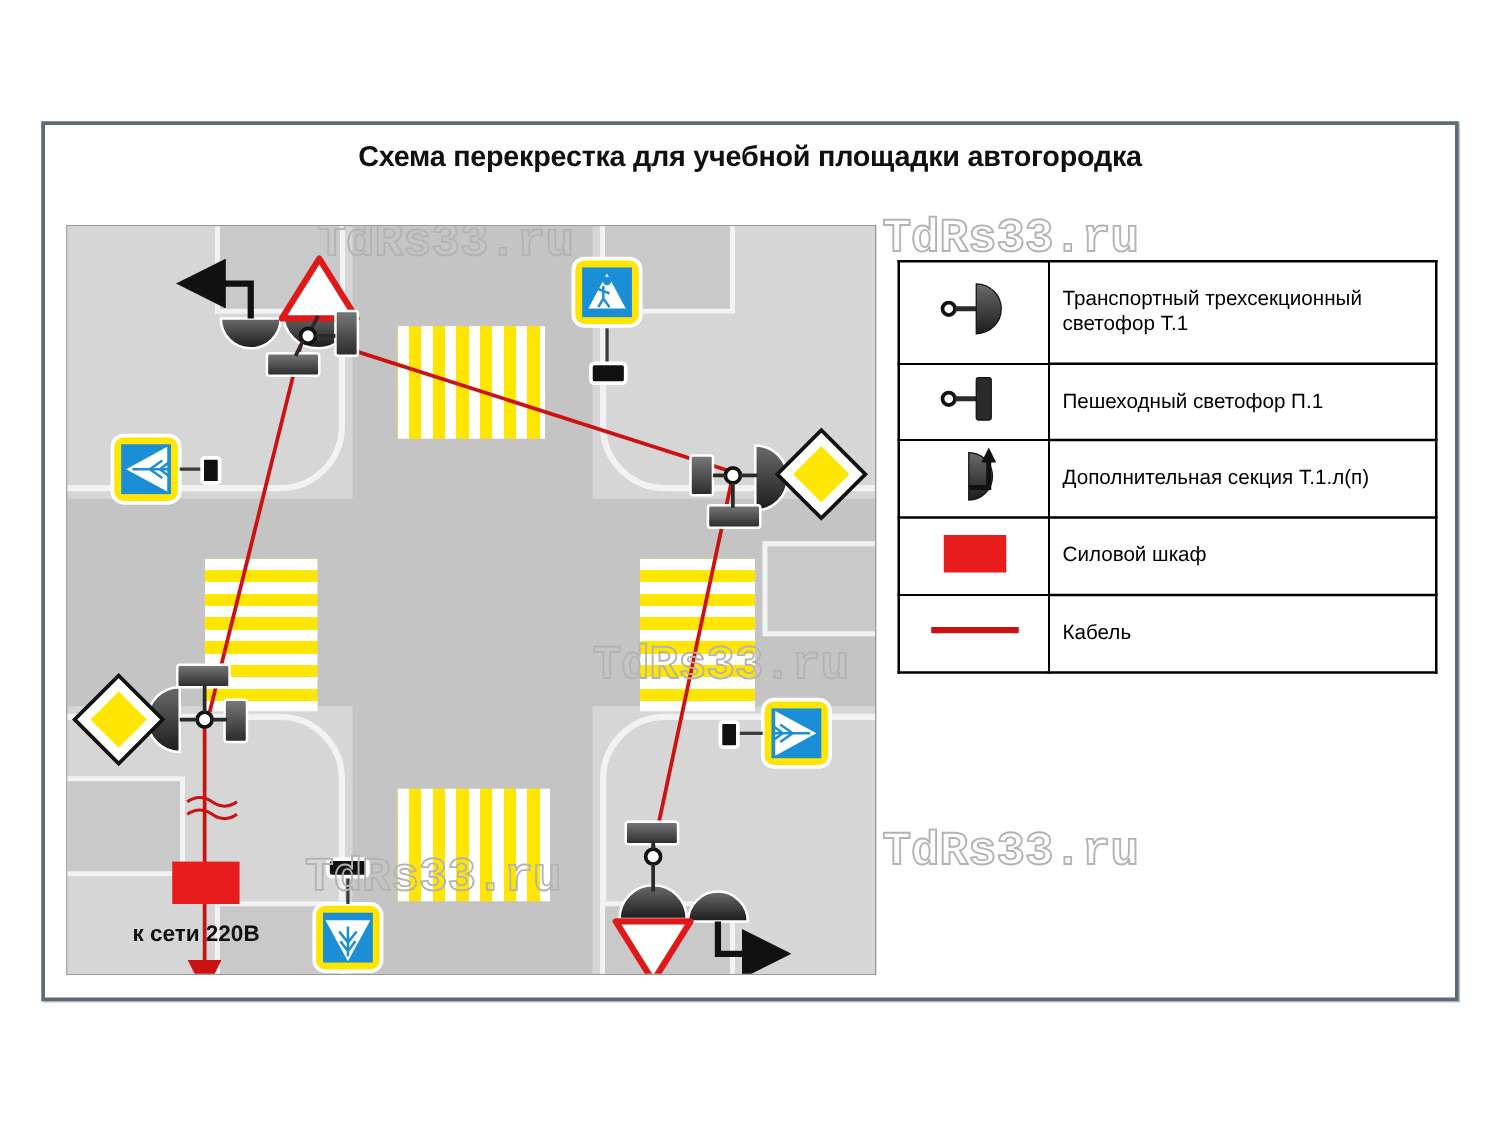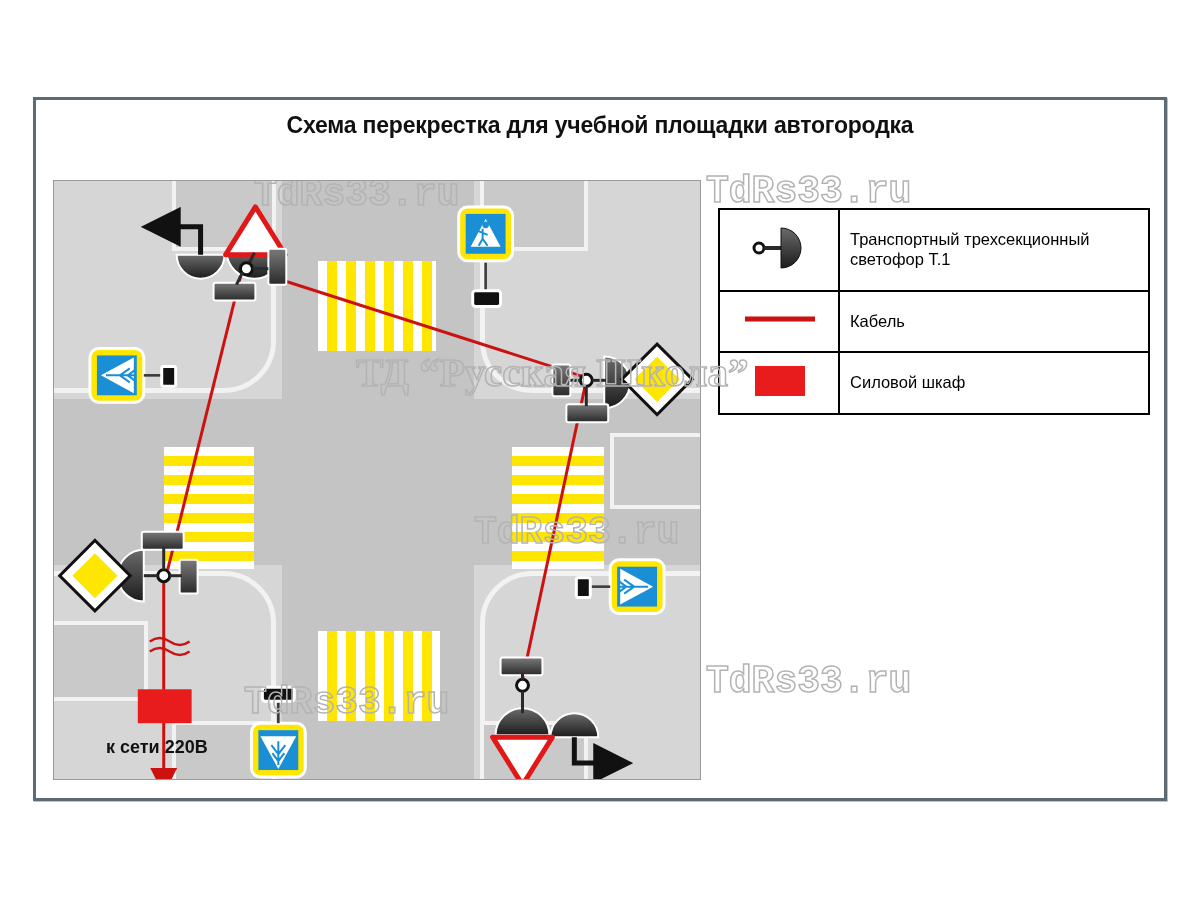--- a/index.html
+++ b/index.html
@@ -308,33 +308,58 @@
                     <stop offset="1" stop-color="#1c1c1c"></stop>
             </linearGradient>
                 </defs>
           </svg>
         </td>
         <td class="lg-txt">Транспортный  трехсекционный светофор Т.1</td>
       </tr>
       <tr>
         <td class="lg-sym">
           <svg width="100" height="50" viewBox="0 0 100 50">
+            <circle cx="30" cy="25" r="5" fill="#ffffff" stroke="#111" stroke-width="3"></circle>
+            <line x1="35" y1="25" x2="54" y2="25" stroke="#2a2a2a" stroke-width="4"></line>
+            <rect x="52" y="8" width="12" height="34" rx="2" fill="#2a2a2a" stroke="#111" stroke-width="1"></rect>
+          </svg>
+        </td>
+        <td class="lg-txt">Пешеходный светофор П.1</td>
+      </tr>
+      <tr>
+        <td class="lg-sym">
+          <svg width="100" height="50" viewBox="0 0 100 50">
+            <path d="M46,6 a19,19 0 0 1 0,38 z" fill="url(#lgB)" stroke="#111" stroke-width="1"></path>
+            <path d="M46,34 L62,34 L62,12" fill="none" stroke="#111" stroke-width="4"></path>
+            <path d="M56,14 L62,2 L68,14 z" fill="#111"></path>
+            <defs>
+                  <linearGradient id="lgB" x1="0" y1="0" x2="0" y2="1">
+              <stop offset="0" stop-color="#6b6b6b"></stop>
+                    <stop offset="1" stop-color="#1c1c1c"></stop>
+            </linearGradient>
+                </defs>
+          </svg>
+        </td>
+        <td class="lg-txt">Дополнительная секция Т.1.л(п)</td>
+      </tr>
+      <tr>
+        <td class="lg-sym">
+          <svg width="100" height="50" viewBox="0 0 100 50">
+            <rect x="26" y="10" width="50" height="30" fill="#e81c1c"></rect>
+          </svg>
+        </td>
+        <td class="lg-txt">Силовой шкаф</td>
+      </tr>
+      <tr>
+        <td class="lg-sym">
+          <svg width="100" height="50" viewBox="0 0 100 50">
             <line x1="16" y1="25" x2="86" y2="25" stroke="#cc1111" stroke-width="5"></line>
           </svg>
         </td>
         <td class="lg-txt">Кабель</td>
-      </tr>
-      <tr>
-        <td class="lg-sym">
-          <svg width="100" height="50" viewBox="0 0 100 50">
-            <rect x="26" y="10" width="50" height="30" fill="#e81c1c"></rect>
-          </svg>
-        </td>
-        <td class="lg-txt">Силовой шкаф</td>
       </tr>
     </tbody>
       </table>
 
     <div class="wm wm-a" style="left:670px; top:70px;">TdRs33.ru</div>
     <div class="wm wm-a" style="left:670px; top:560px;">TdRs33.ru</div>
-    <div class="wm wm-b" style="left:320px; top:248px;">ТД “Русская Школа”</div>
   </div>
 </div>
 
 </body></html>

